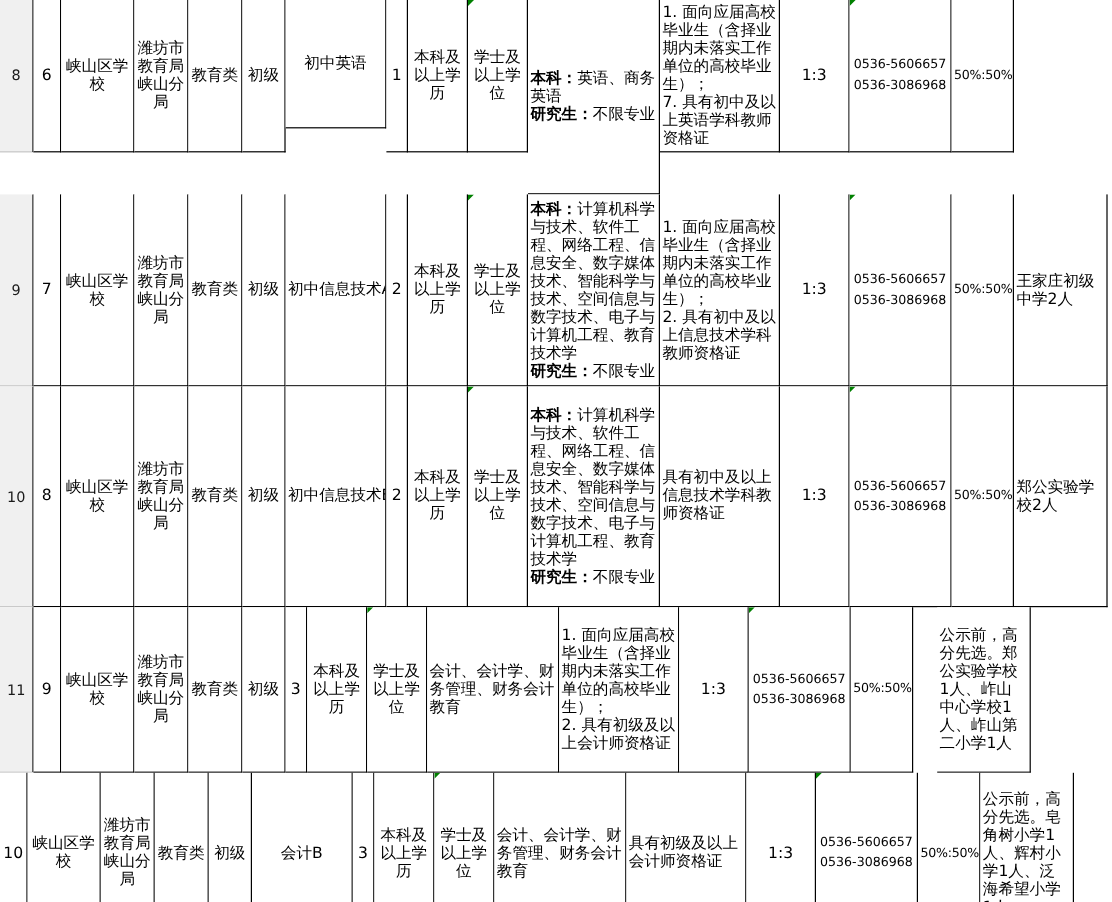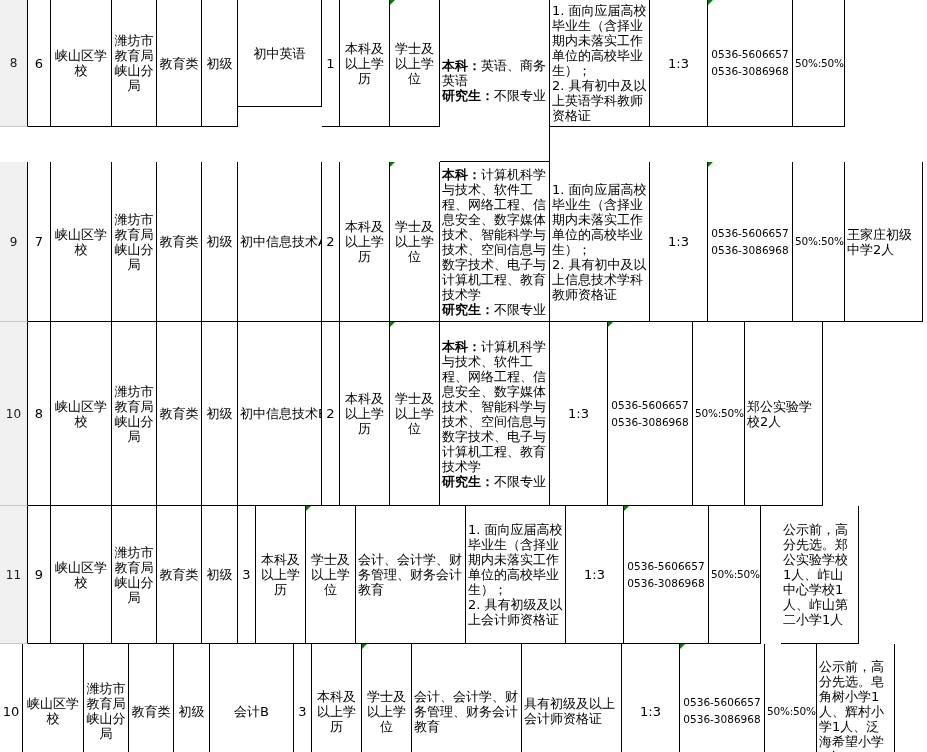--- a/index.html
+++ b/index.html
@@ -72,21 +72,21 @@
       </div>
       <div class="cell lft" style="width: 110px; flex: 0 0 110px; height: 162px;">
         <div class="inner">
           <div><b>本科：</b>英语、商务英语</div>
           <div><b>研究生：</b>不限专业</div>
         </div>
       </div>
       <div class="cell lft" style="width: 100px; flex: 0 0 100px; height: 127px;">
         <div class="inner">
           <div>1. 面向应届高校毕业生（含择业期内未落实工作单位的高校毕业生）；</div>
-          <div>2. 具有初中及以上英语学科教师资格证</div>
+          <div>7. 具有初中及以上英语学科教师资格证</div>
         </div>
       </div>
       <div class="cell ctr" style="width: 58px; flex: 0 0 58px; height: 127px;">
         <div class="inner">1:3</div>
       </div>
       <div class="cell ctr phone" style="width: 85px; flex: 0 0 85px; height: 127px;">
         <span class="tri" style="border-top-color: rgb(0, 128, 0);"></span>
         <div class="inner">
           <div>0536-5606657</div>
           <div>0536-3086968</div>
@@ -186,20 +186,25 @@
         <div class="inner">本科及以上学历</div>
       </div>
       <div class="cell ctr" style="width: 50px; flex: 0 0 50px; height: 184px;">
         <span class="tri" style="border-top-color: rgb(0, 128, 0);"></span>
         <div class="inner">学士及以上学位</div>
       </div>
       <div class="cell lft" style="width: 110px; flex: 0 0 110px; height: 184px;">
         <div class="inner">
           <div><b>本科：</b>计算机科学与技术、软件工程、网络工程、信息安全、数字媒体技术、智能科学与技术、空间信息与数字技术、电子与计算机工程、教育技术学</div>
           <div><b>研究生：</b>不限专业</div>
+        </div>
+      </div>
+      <div class="cell lft" style="width: 100px; flex: 0 0 100px; height: 184px;">
+        <div class="inner">
+          <div>具有初中及以上信息技术学科教师资格证</div>
         </div>
       </div>
       <div class="cell ctr" style="width: 58px; flex: 0 0 58px; height: 184px;">
         <div class="inner">1:3</div>
       </div>
       <div class="cell ctr phone" style="width: 85px; flex: 0 0 85px; height: 184px;">
         <span class="tri" style="border-top-color: rgb(0, 128, 0);"></span>
         <div class="inner">
           <div>0536-5606657</div>
           <div>0536-3086968</div>

